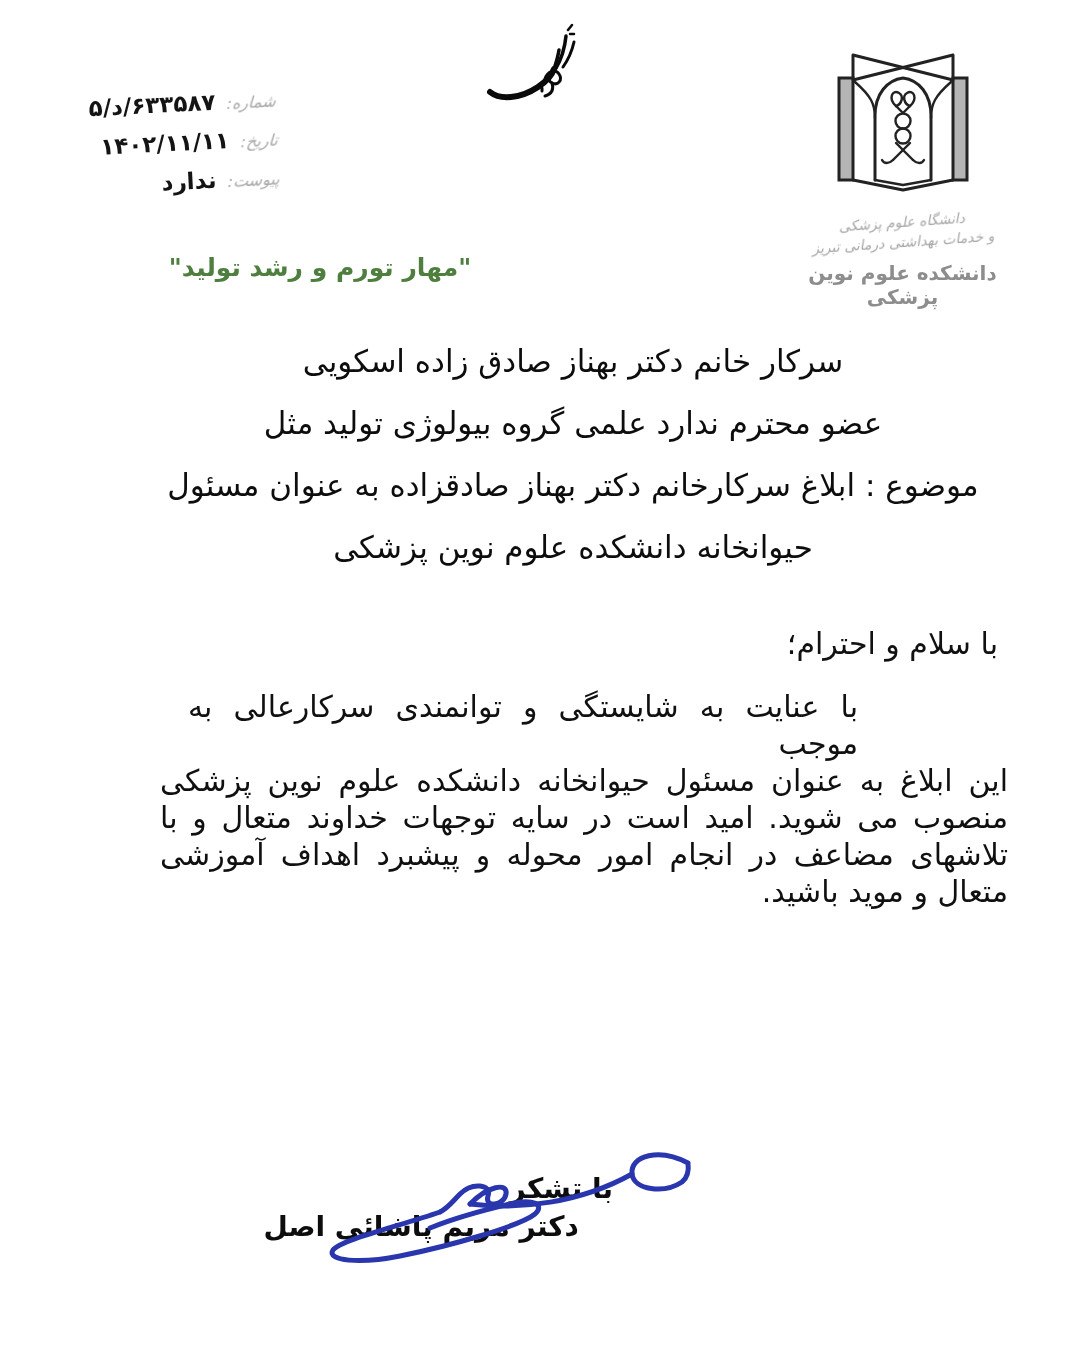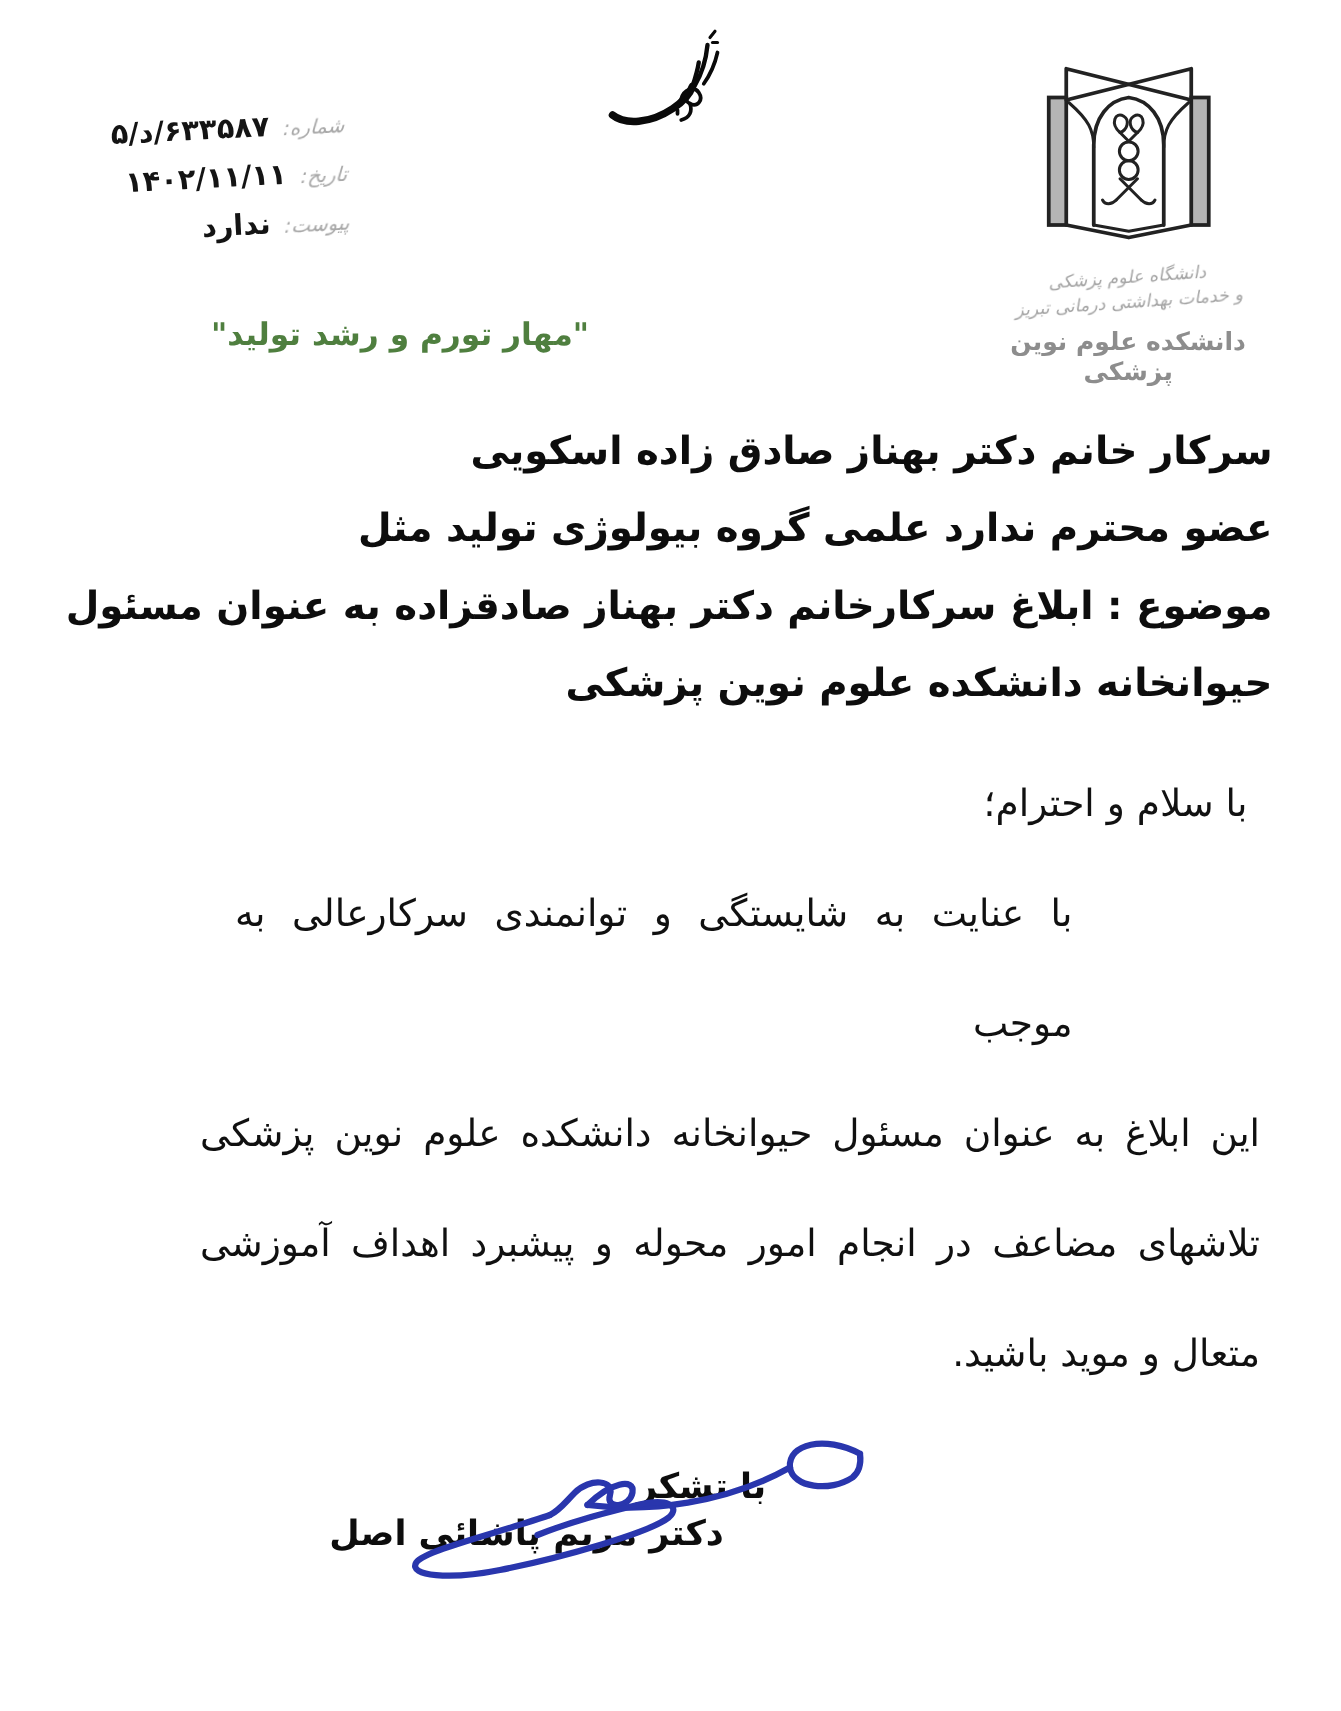--- a/index.html
+++ b/index.html
@@ -42,34 +42,34 @@
     font-size:20px;font-weight:bold;filter:blur(.2px);
   }
   
   .slogan{
     position:absolute;left:165px;top:253px;width:310px;
     text-align:center;font-weight:bold;font-size:25px;
     color:var(--slogan-green,#4f7f3f);
   }
   
   .recipient{
-    position:absolute;left:168px;top:330px;width:850px;
-    text-align:right;font-weight:bold;font-size:31px;line-height:62px;
+    position:absolute;left:148px;top:330px;width:850px;
+    text-align:center;font-weight:normal;font-size:31px;line-height:62px;
     color:#0d0d0d;
   }
   .recipient .h-line{white-space:nowrap;}
   
   .salutation{
     position:absolute;left:148px;top:626px;width:850px;
     text-align:right;font-size:30px;padding-right:0;
   }
   .salutation .sal-inner{display:inline-block;margin-left:160px;}
   .body-par{
     position:absolute;left:160px;top:688px;width:848px;
-    font-size:30px;line-height:88px;color:#101010;
+    font-size:30px;line-height:37px;color:#101010;
   }
   .b-line{text-align:justify;text-align-last:justify;}
   .b-line.first{padding-right:150px;padding-left:28px;}
   .b-line.last{text-align:right;text-align-last:right;}
   
   .signature-block{
     position:absolute;left:268px;top:1170px;width:345px;
     text-align:right;font-weight:bold;color:#0d0d0d;
   }
   .sig-thanks{font-size:28px;line-height:38px;}
@@ -159,20 +159,21 @@
     <div class="h-line">حیوانخانه دانشکده علوم نوین پزشکی</div>
   </div>
 
   <div class="salutation">
     <span class="sal-inner">با سلام و احترام؛</span>
   </div>
 
   <div class="body-par">
     <div class="b-line first">با عنایت به شایستگی و توانمندی سرکارعالی به موجب</div>
     <div class="b-line">این ابلاغ به عنوان مسئول حیوانخانه دانشکده علوم نوین پزشکی</div>
+    <div class="b-line">منصوب می شوید. امید است در سایه توجهات خداوند متعال و با</div>
     <div class="b-line">تلاشهای مضاعف در انجام امور محوله و پیشبرد اهداف آموزشی</div>
     <div class="b-line last">متعال و موید باشید.</div>
   </div>
 
   <div class="signature-block">
     <div class="sig-thanks">با تشکر</div>
     <div class="sig-name">دکتر مریم پاشائی اصل</div>
   </div>
 
   <svg class="signature-svg" viewBox="0 0 420 150">

